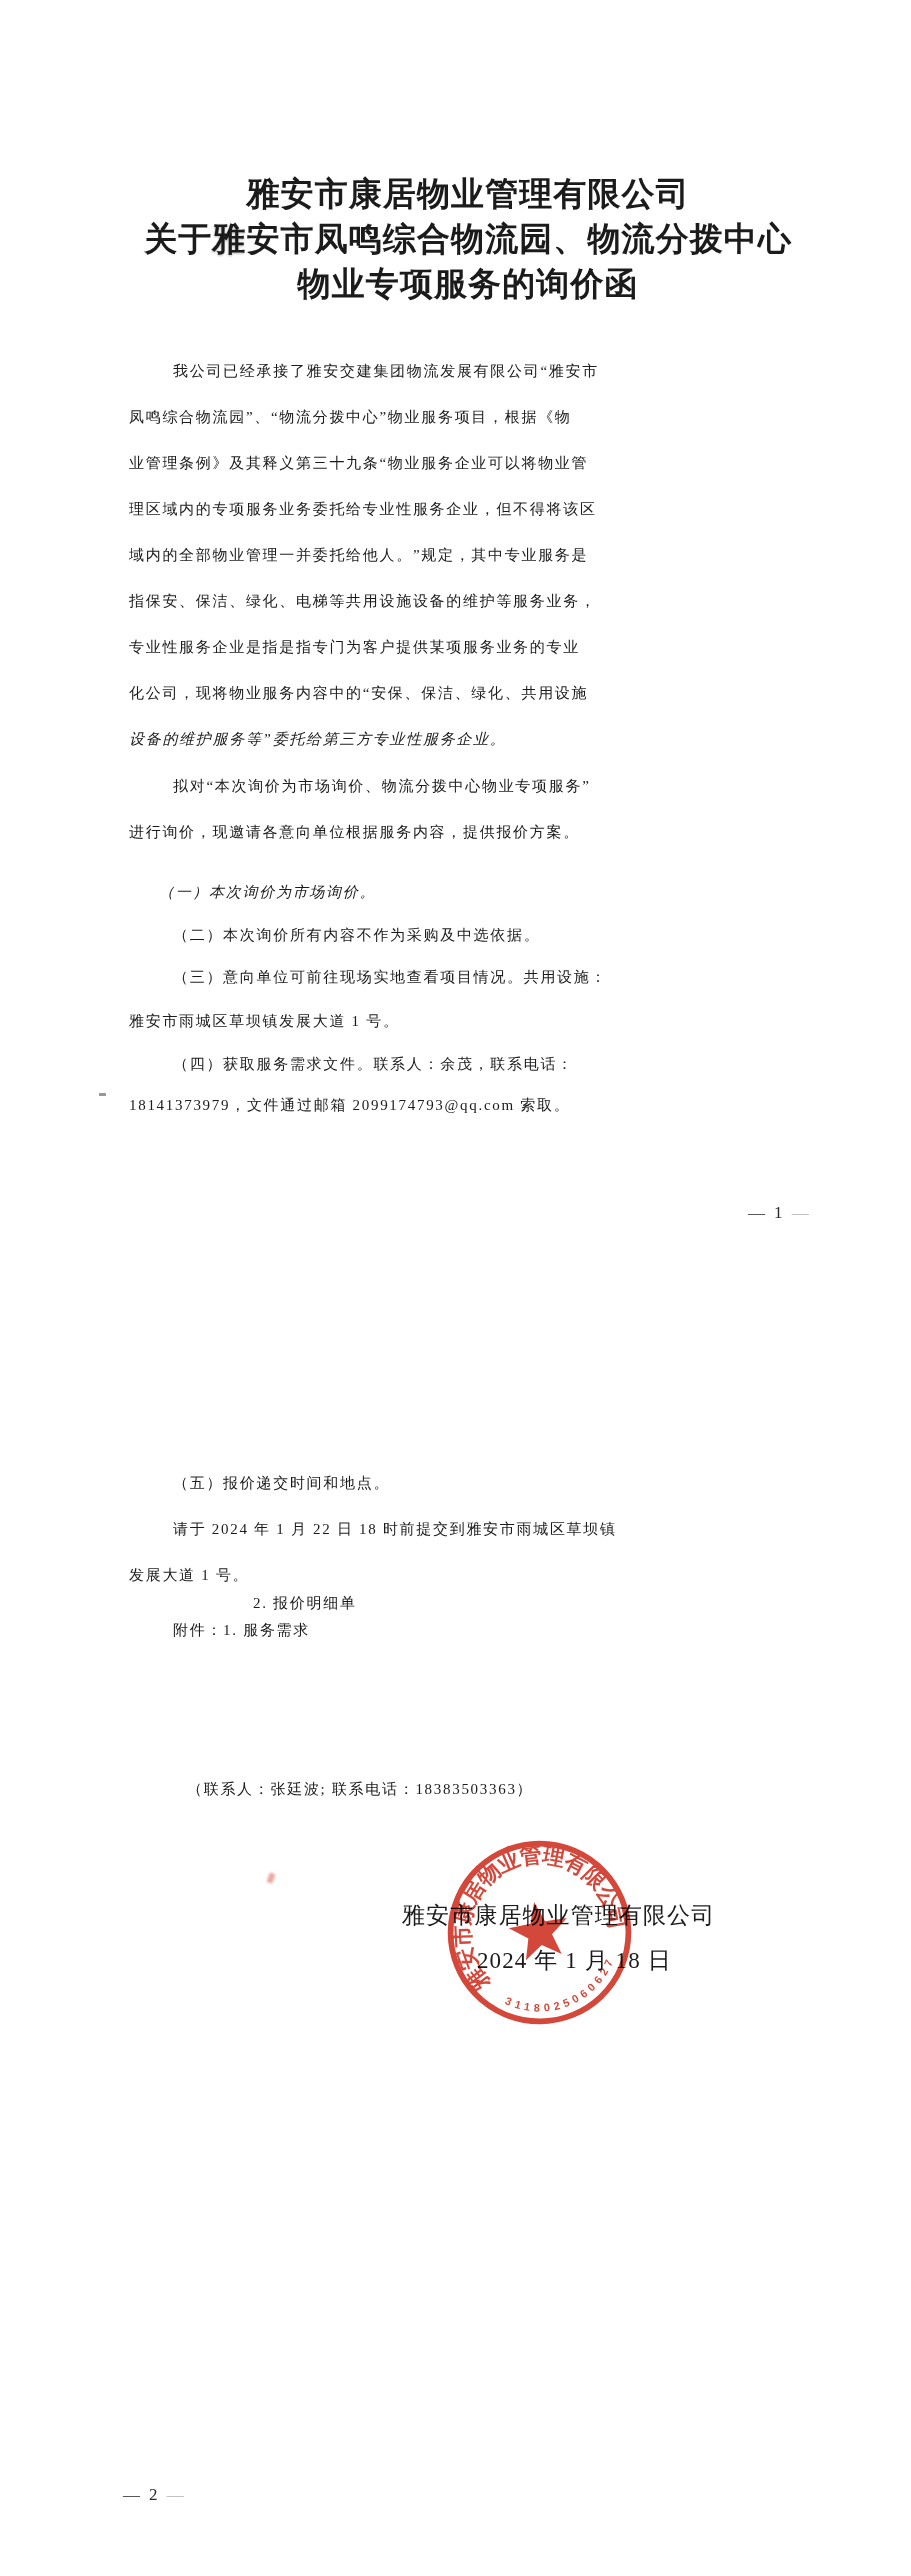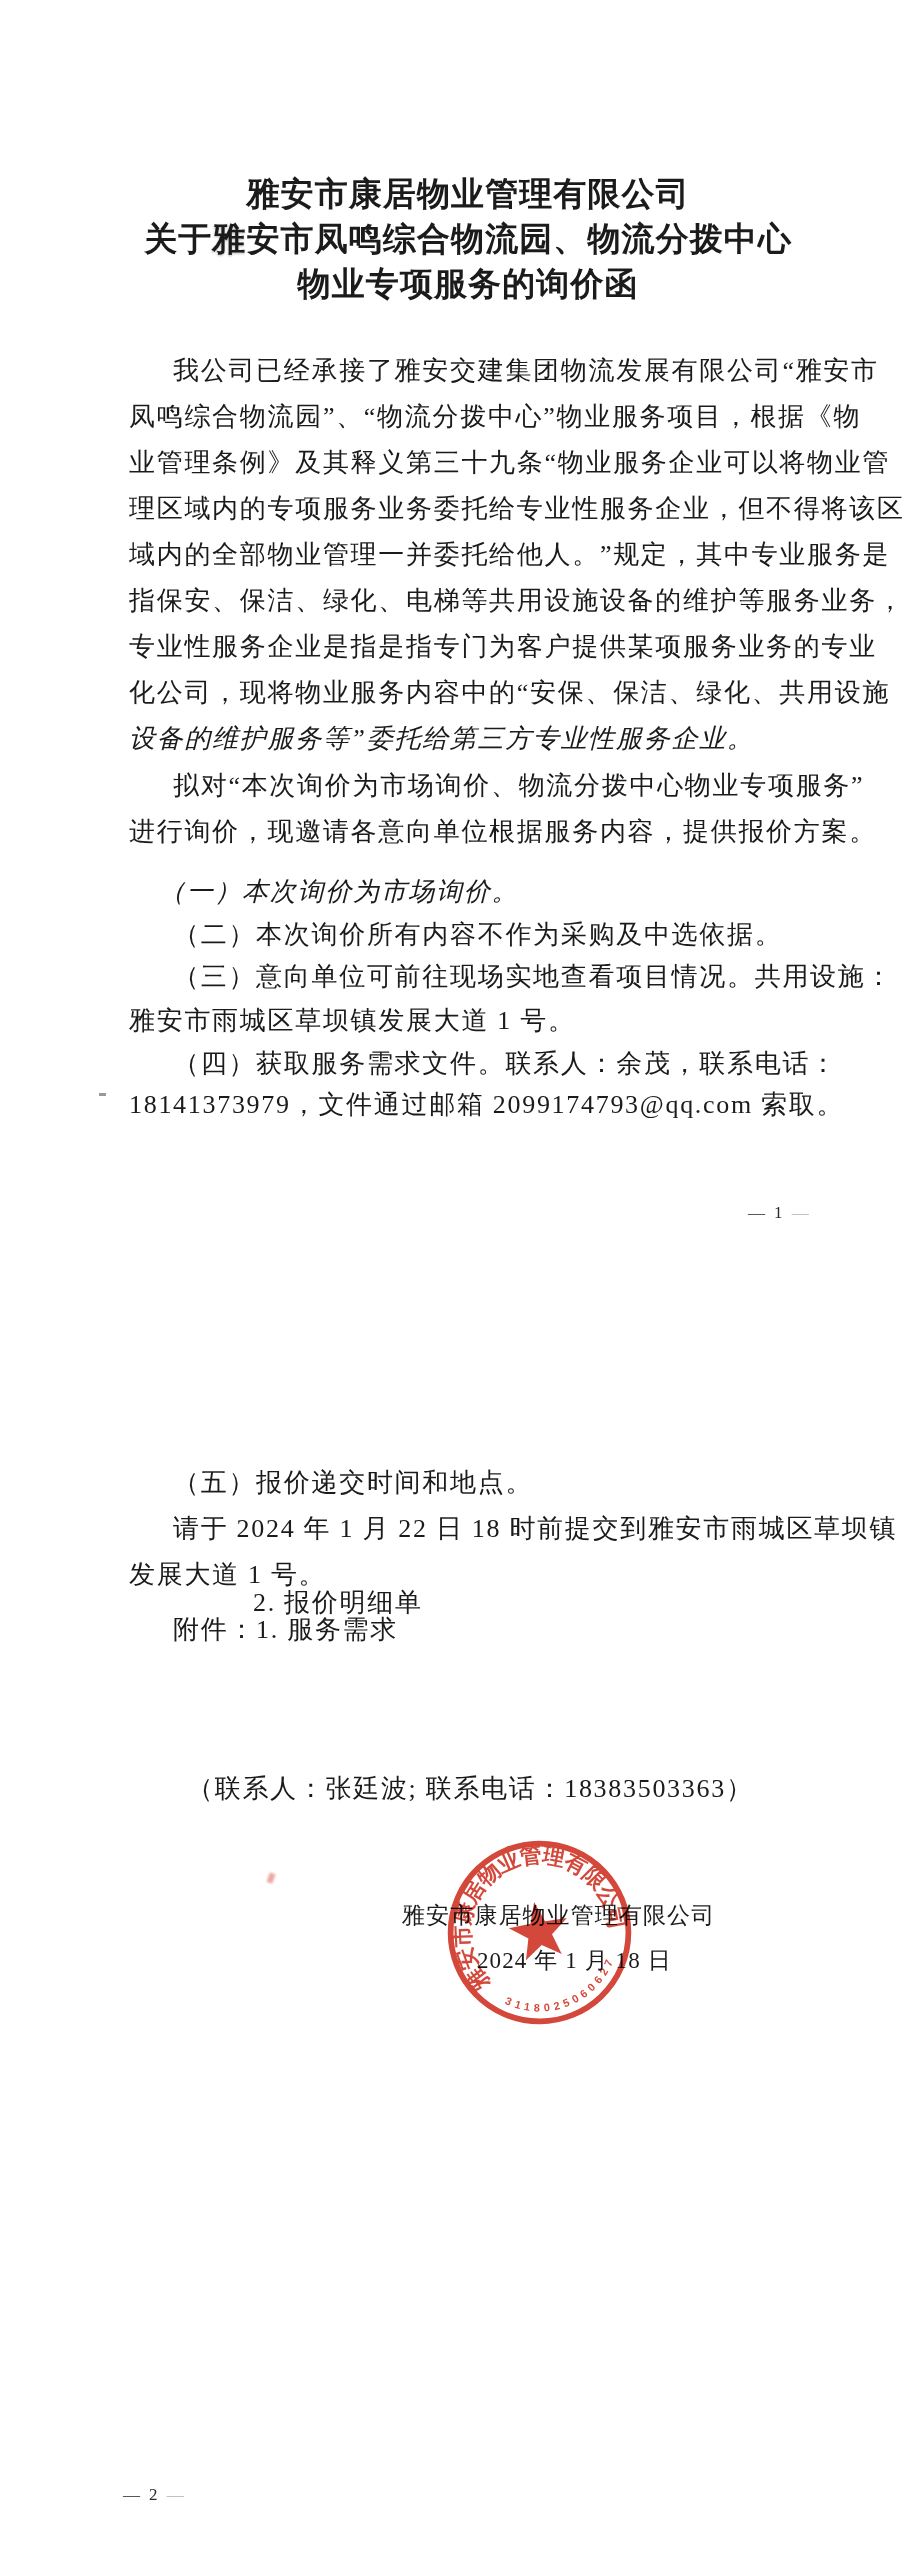--- a/index.html
+++ b/index.html
@@ -5,21 +5,21 @@
   html,body{margin:0;padding:0;background:#e8e8e8;}
   .canvas{
     position:relative;width:911px;height:2576px;margin:0 auto;
     background:#ffffff;overflow:hidden;
     font-family:"Liberation Serif","DejaVu Serif",serif;
     color:#1b1b1b;
   }
   .t{position:absolute;left:0;width:100%;text-align:center;
      font-size:33px;font-weight:bold;letter-spacing:1.1px;white-space:nowrap;
      transform:translateX(12.6px);}
-  .bl{position:absolute;font-size:26px;letter-spacing:1.7px;white-space:nowrap;line-height:30px;}
+  .bl{position:absolute;font-size:15px;letter-spacing:1.7px;white-space:nowrap;line-height:30px;}
   .sign{position:absolute;font-size:23px;letter-spacing:1.1px;white-space:nowrap;}
   .ft{position:absolute;font-size:17px;letter-spacing:1.1px;white-space:nowrap;color:#2a2a2a;}
   .ft .d1{color:#3a3a3a;margin-right:8px;}
   .ft .d2{color:#b8b8b8;margin-left:8px;}
   .ghost{position:absolute;font-size:33px;font-weight:bold;color:#7d7d7d;
          opacity:.55;filter:blur(0.9px);}
   .speck-red{position:absolute;background:rgba(216,62,50,.45);filter:blur(1.1px);
              transform:rotate(20deg);border-radius:1.1px;}
   .speck-gray{position:absolute;background:rgba(70,70,70,.55);filter:blur(0.6px);}
   .seal{position:absolute;left:442px;top:1835px;width:195px;height:195px;

